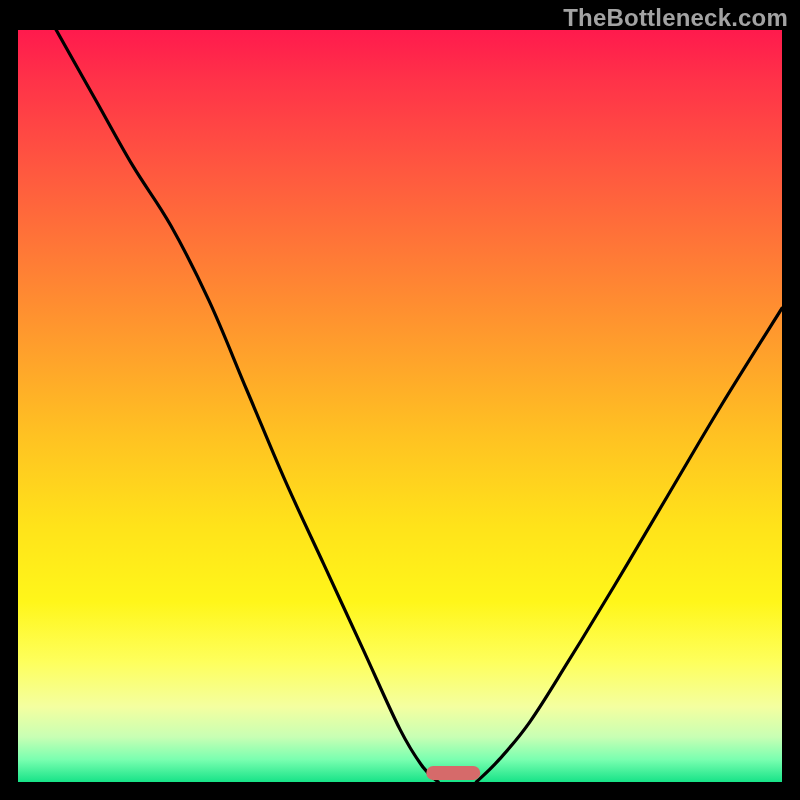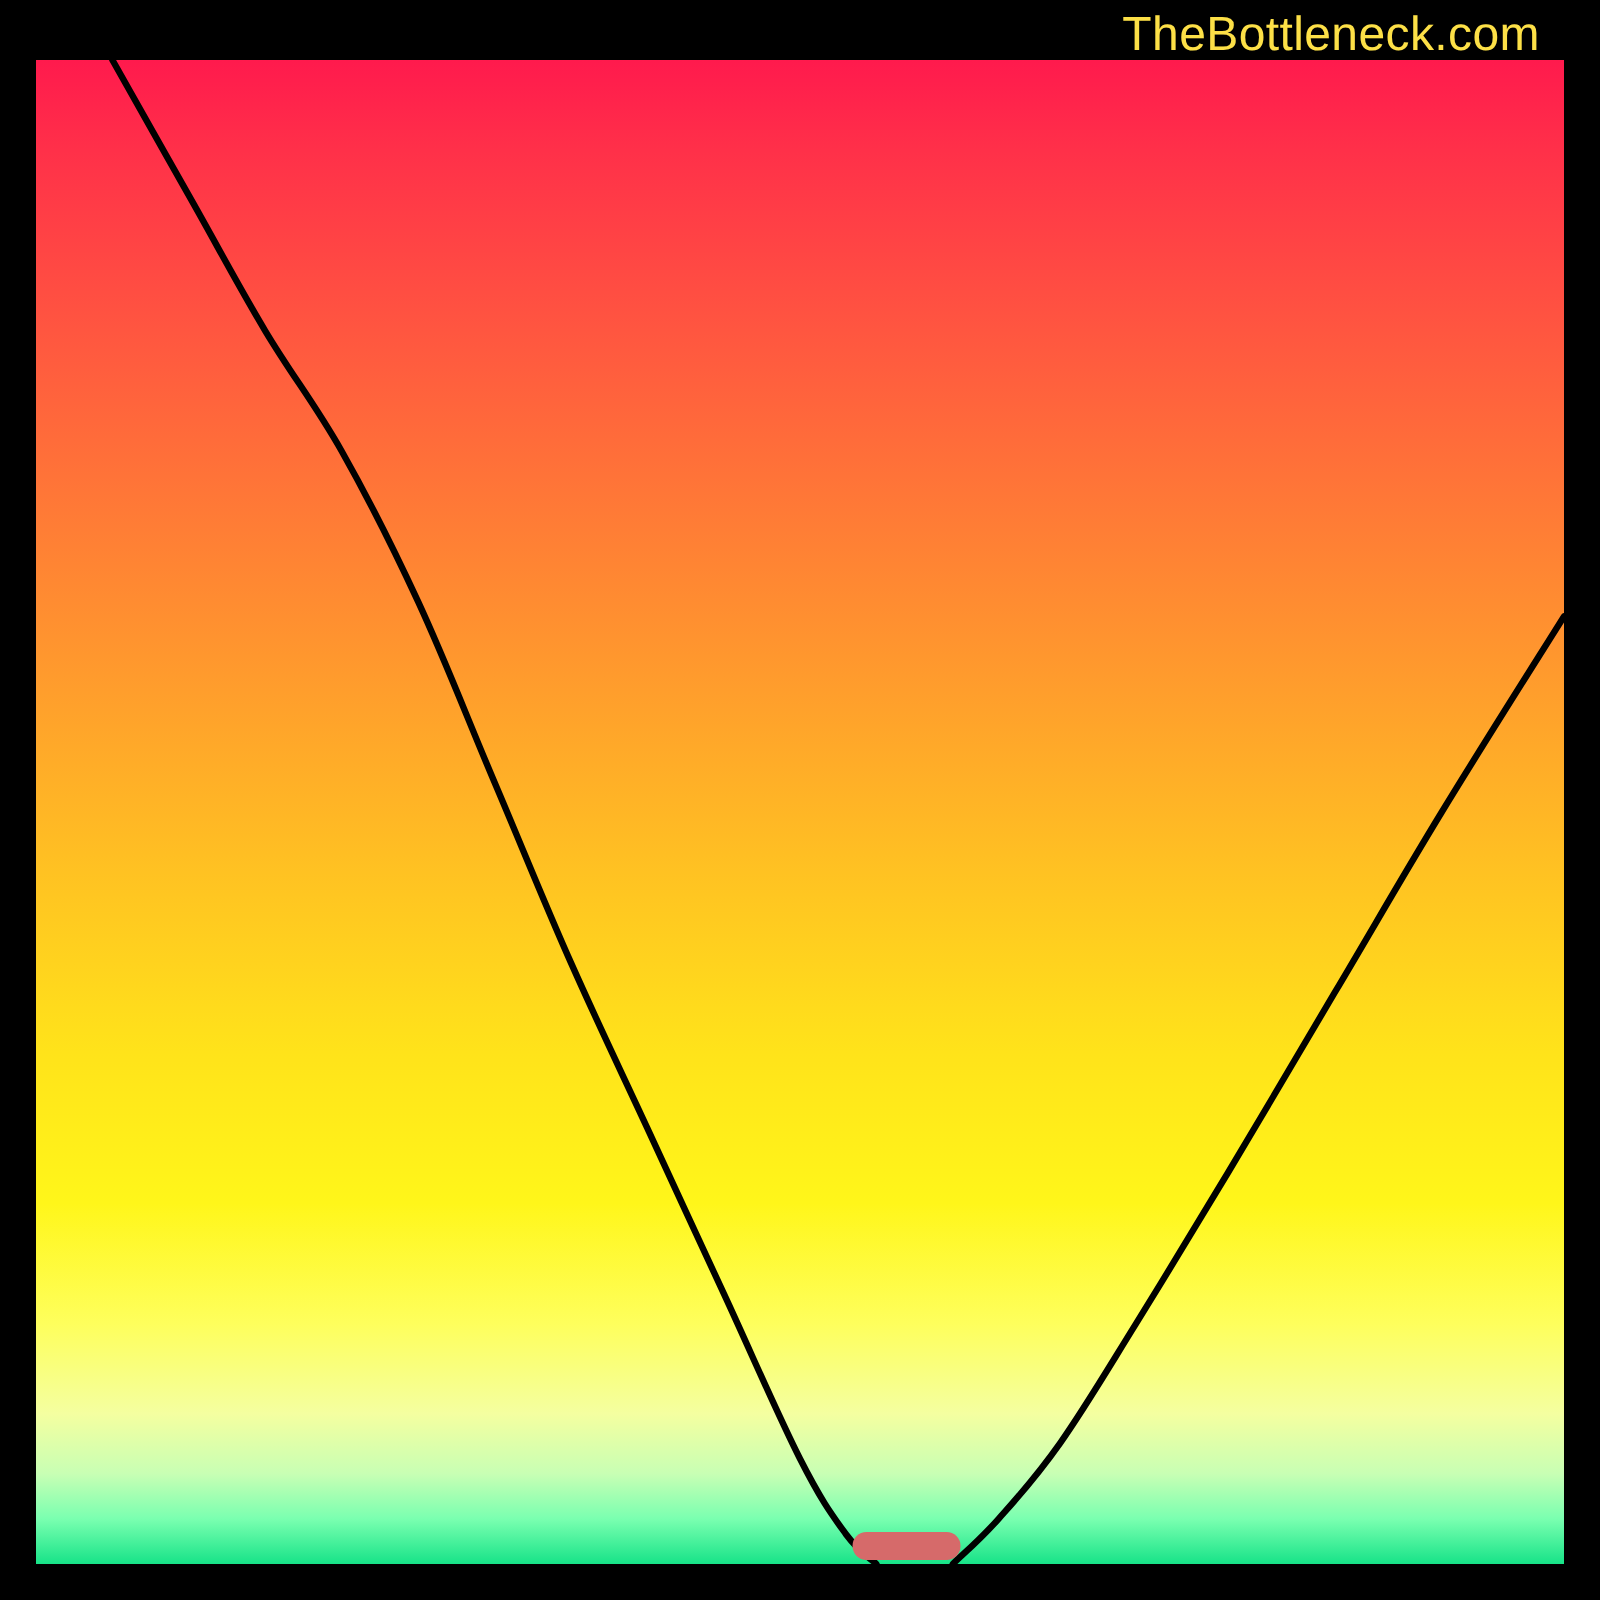--- a/index.html
+++ b/index.html
@@ -13,24 +13,24 @@
   }
   .frame {
     position: relative;
     width: 800px;
     height: 800px;
     background: #000;
   }
   .attribution {
     position: absolute;
     top: 4px;
-    right: 30px;
-    color: #fde047;
+    right: 12px;
+    color: #a3a3a3;
     font-size: 24px;
-    font-weight: 400;
+    font-weight: 700;
     letter-spacing: 0.2px;
     user-select: none;
   }
   .plot-area {
     position: absolute;
     left: 18px;
     top: 30px;
     width: 764px;
     height: 752px;
     

